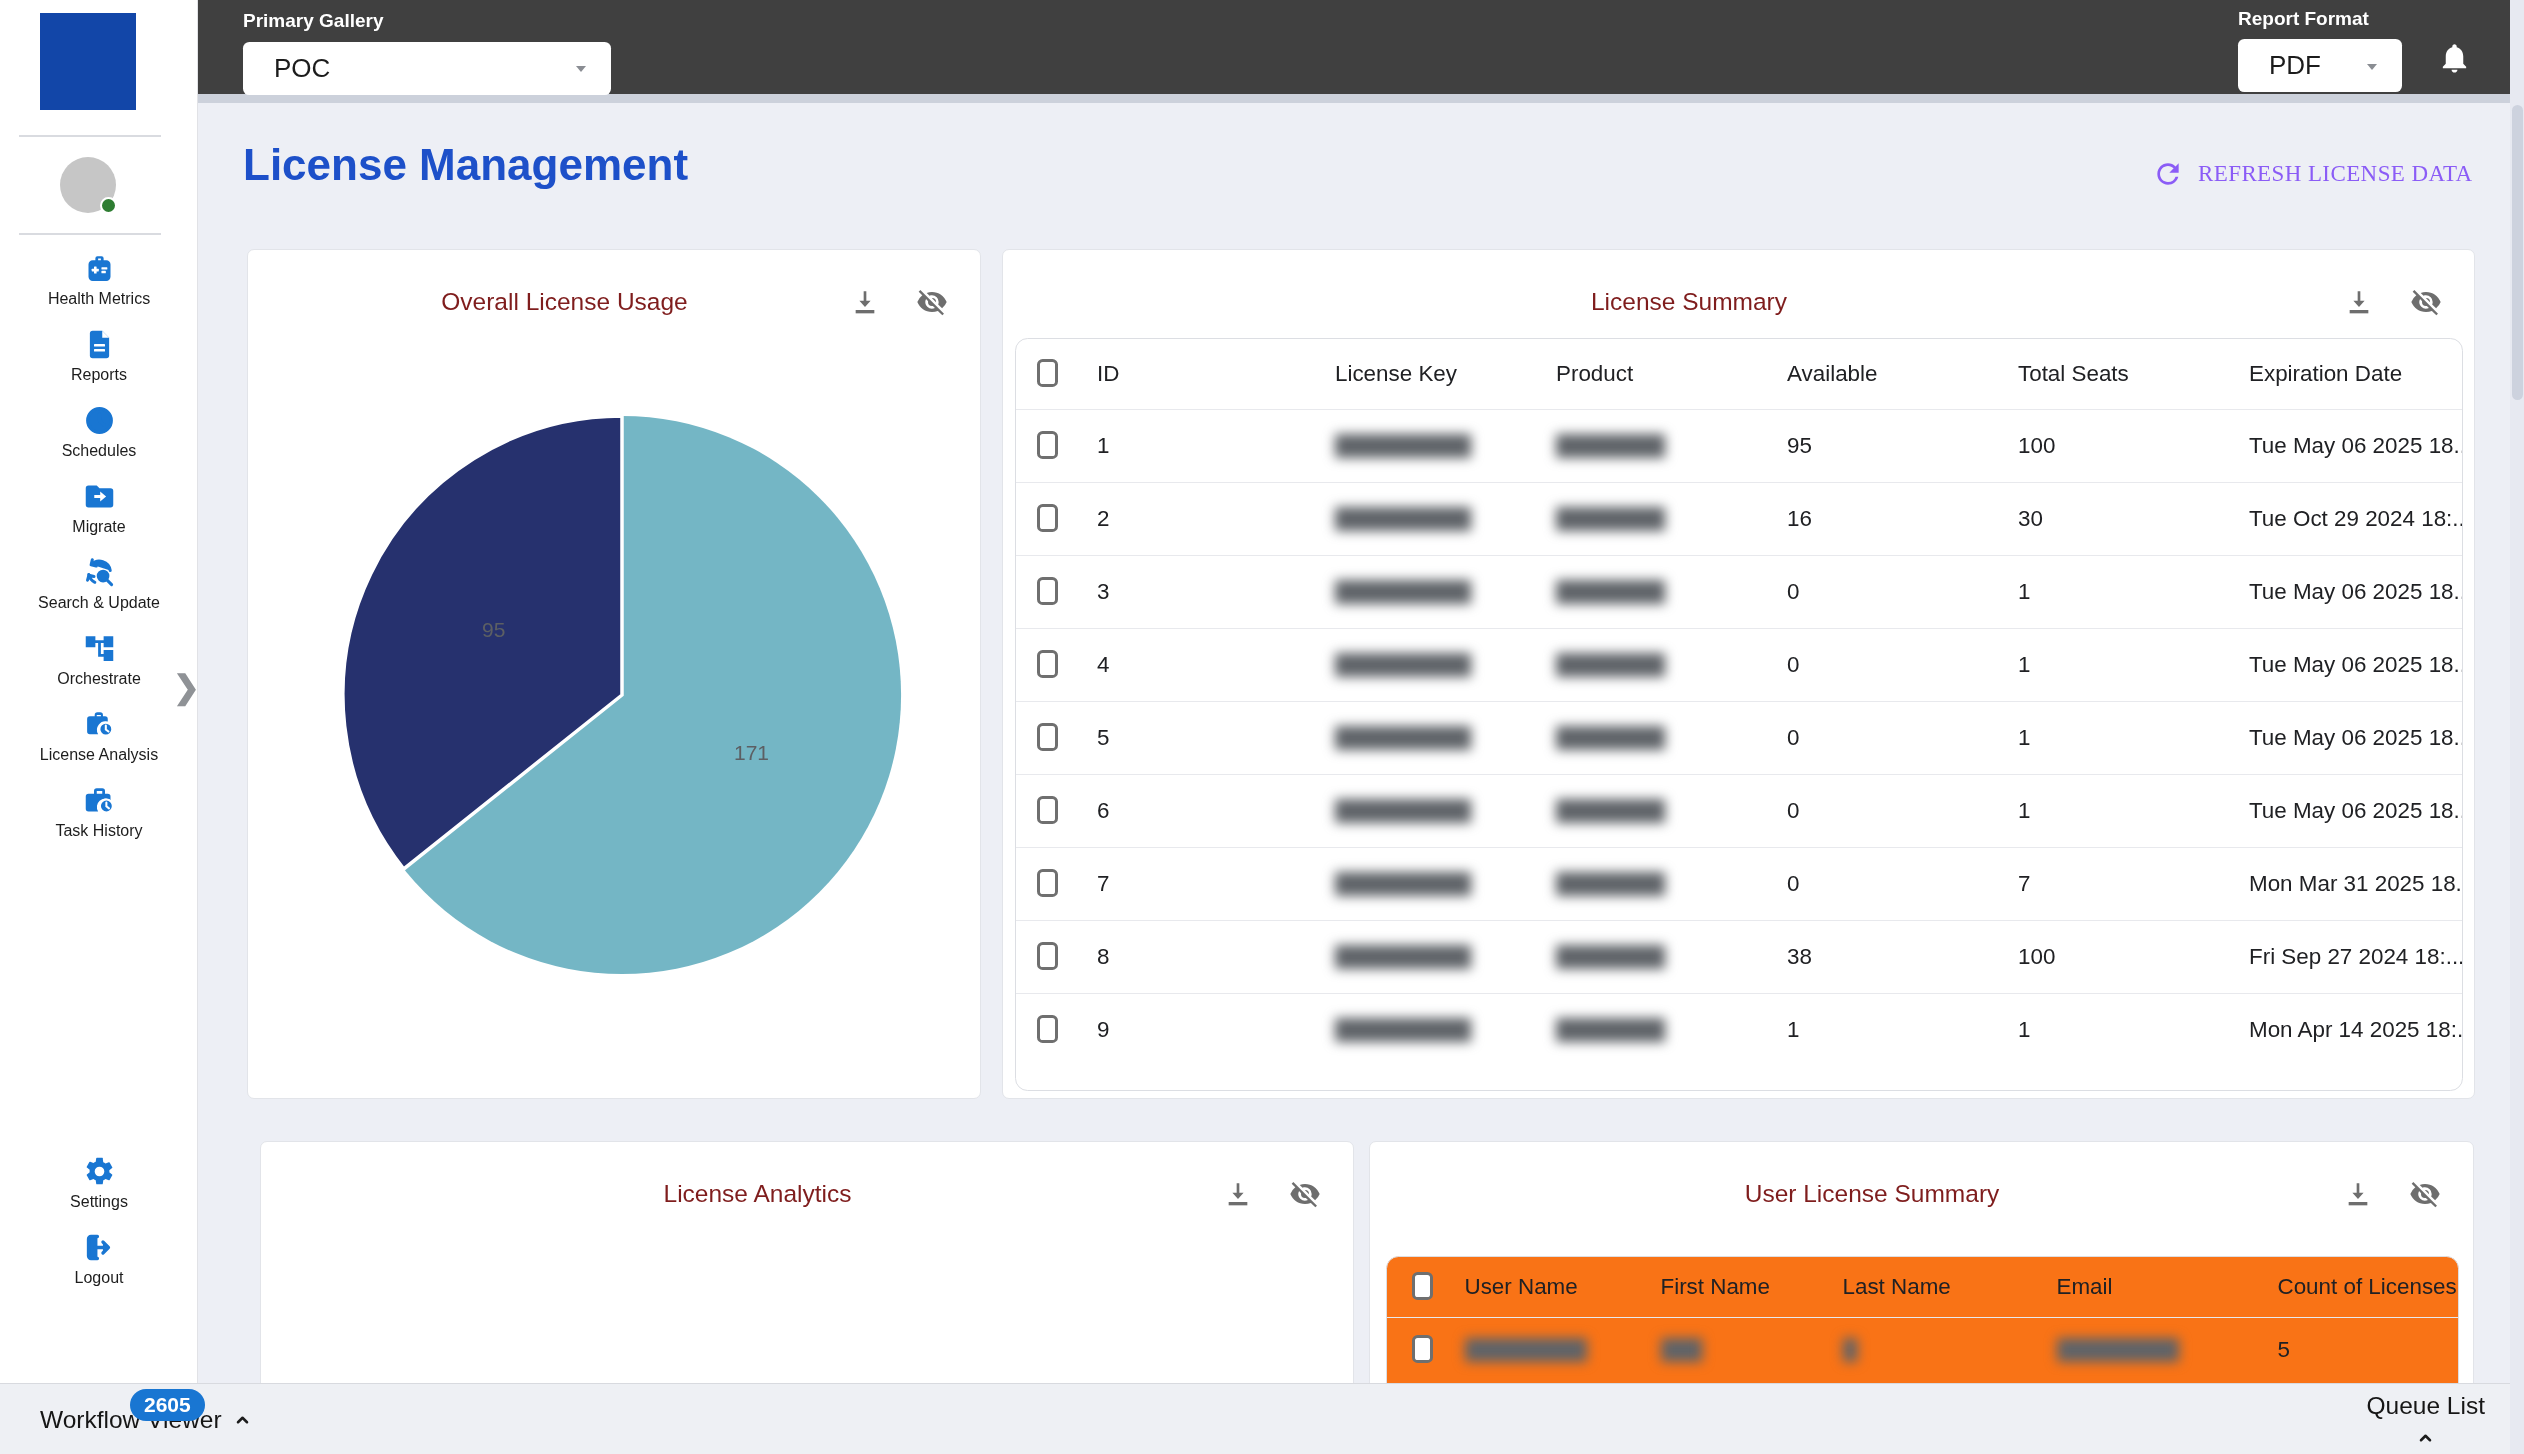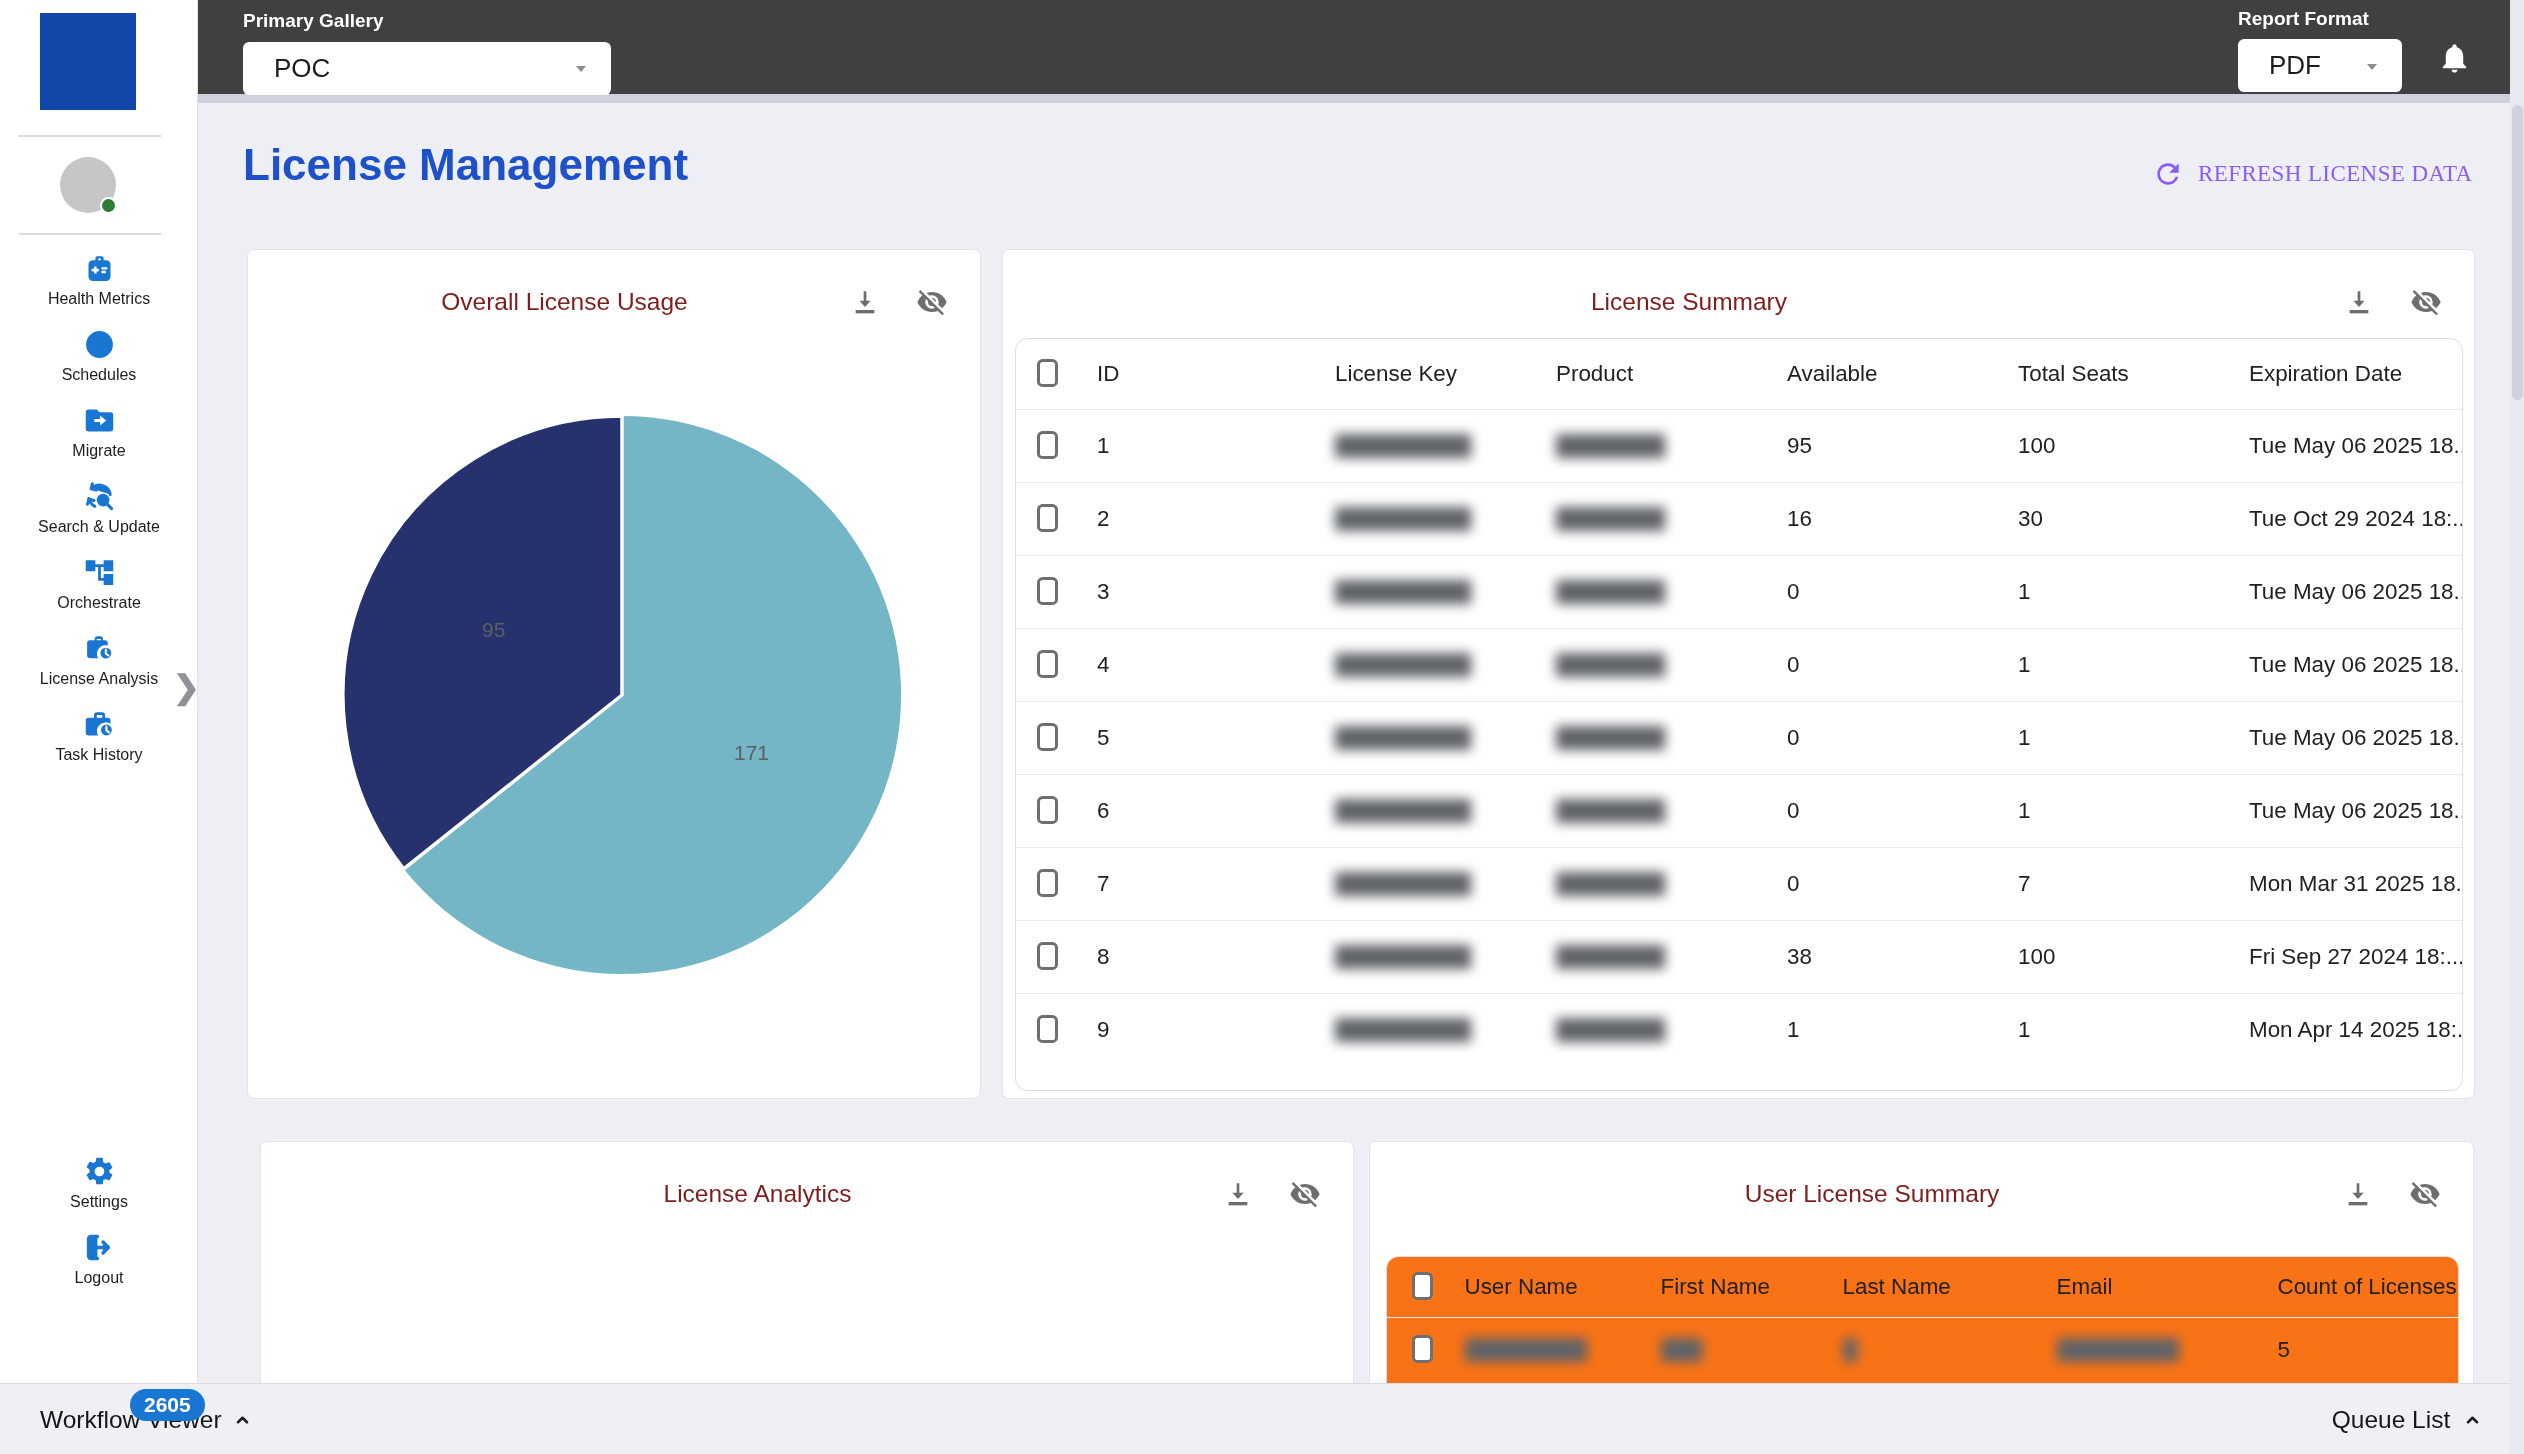--- a/index.html
+++ b/index.html
@@ -98,21 +98,21 @@
   .footer { position:absolute; left:0; top:1383px; width:2525px; height:72px; background:#eef0f4;
             border-top:1.4px solid #d8dadf; z-index:100; display:flex; align-items:center;
             justify-content:space-between; padding:0 40px; }
   .wf { position:relative; display:flex; align-items:center; gap:8.4px; cursor:pointer; }
   .wf-label, .ql-label { font-size:24.5px; color:#161616; }
   .chev-up { width:25px; height:18px; color:#1c1c1c; }
   .chev-up svg { width:100%; height:100%; fill:none; stroke:currentColor; stroke-width:3.4;
                  stroke-linecap:round; stroke-linejoin:round; }
   .badge { position:absolute; left:90px; top:-17px; background:#1976d2; color:#fff; font-size:21px;
            font-weight:bold; border-radius:701px; padding:4.2px 14px; }
-  .ql { display:flex; align-items:center; gap:9.8px; cursor:pointer; }
+  .ql { display:flex; align-items:center; gap:9.8px; cursor:pointer;flex-direction:column; }
 
   
   .scrollbar { position:absolute; right:0; top:0; width:15.4px; height:1455px; background:#e7e9f1; z-index:200; }
   .scroll-thumb { position:absolute; left:2.1px; top:105px; width:11.2px; height:295px; border-radius:5.6px;
                   background:#cdd2de; }
 </style>
 </head>
 <body>
 
 <aside class="sidebar">
@@ -131,20 +131,33 @@
             <path d="M17 6h-2V4.5A1.5 1.5 0 0 0 13.5 3h-3A1.5 1.5 0 0 0 9 4.5V6H7a3 3 0 0 0-3 3v9a3 3 0 0 0 3 3h10a3 3 0 0 0 3-3V9a3 3 0 0 0-3-3zm-6-1.2h2V6h-2V4.8z"></path>
             <g fill="#fff">
               <rect x="6.3" y="12.2" width="5.2" height="1.9" rx=".4"></rect>
               <rect x="8" y="10.5" width="1.9" height="5.2" rx=".4"></rect>
               <rect x="13.4" y="11" width="4.3" height="1.7" rx=".4"></rect>
               <rect x="13.4" y="13.7" width="3.2" height="1.7" rx=".4"></rect>
             </g>
           </svg>
       </span>
       <span class="nav-label">Health Metrics</span>
+    </div>
+    <div class="nav-item">
+      <span class="icon">
+        <svg viewBox="0 0 24 24">
+            <path d="M14 2H7a2 2 0 0 0-2 2v16a2 2 0 0 0 2 2h10a2 2 0 0 0 2-2V7l-5-5z"></path>
+            <path fill="#fff" d="M14 2l5 5h-5z"></path>
+            <g fill="#fff">
+              <rect x="8" y="11.6" width="8" height="1.9" rx=".4"></rect>
+              <rect x="8" y="15.2" width="8" height="1.9" rx=".4"></rect>
+            </g>
+          </svg>
+      </span>
+      <span class="nav-label">Reports</span>
     </div>
     <div class="nav-item">
       <span class="icon">
         <svg viewBox="0 0 24 24" fill="none" stroke="#1976d2" stroke-width="2.3">
             <circle cx="12" cy="12" r="8.6"></circle>
             <path d="M12 7v5.3l3.5 3.2" stroke-linecap="round"></path>
           </svg>
       </span>
       <span class="nav-label">Schedules</span>
     </div>

